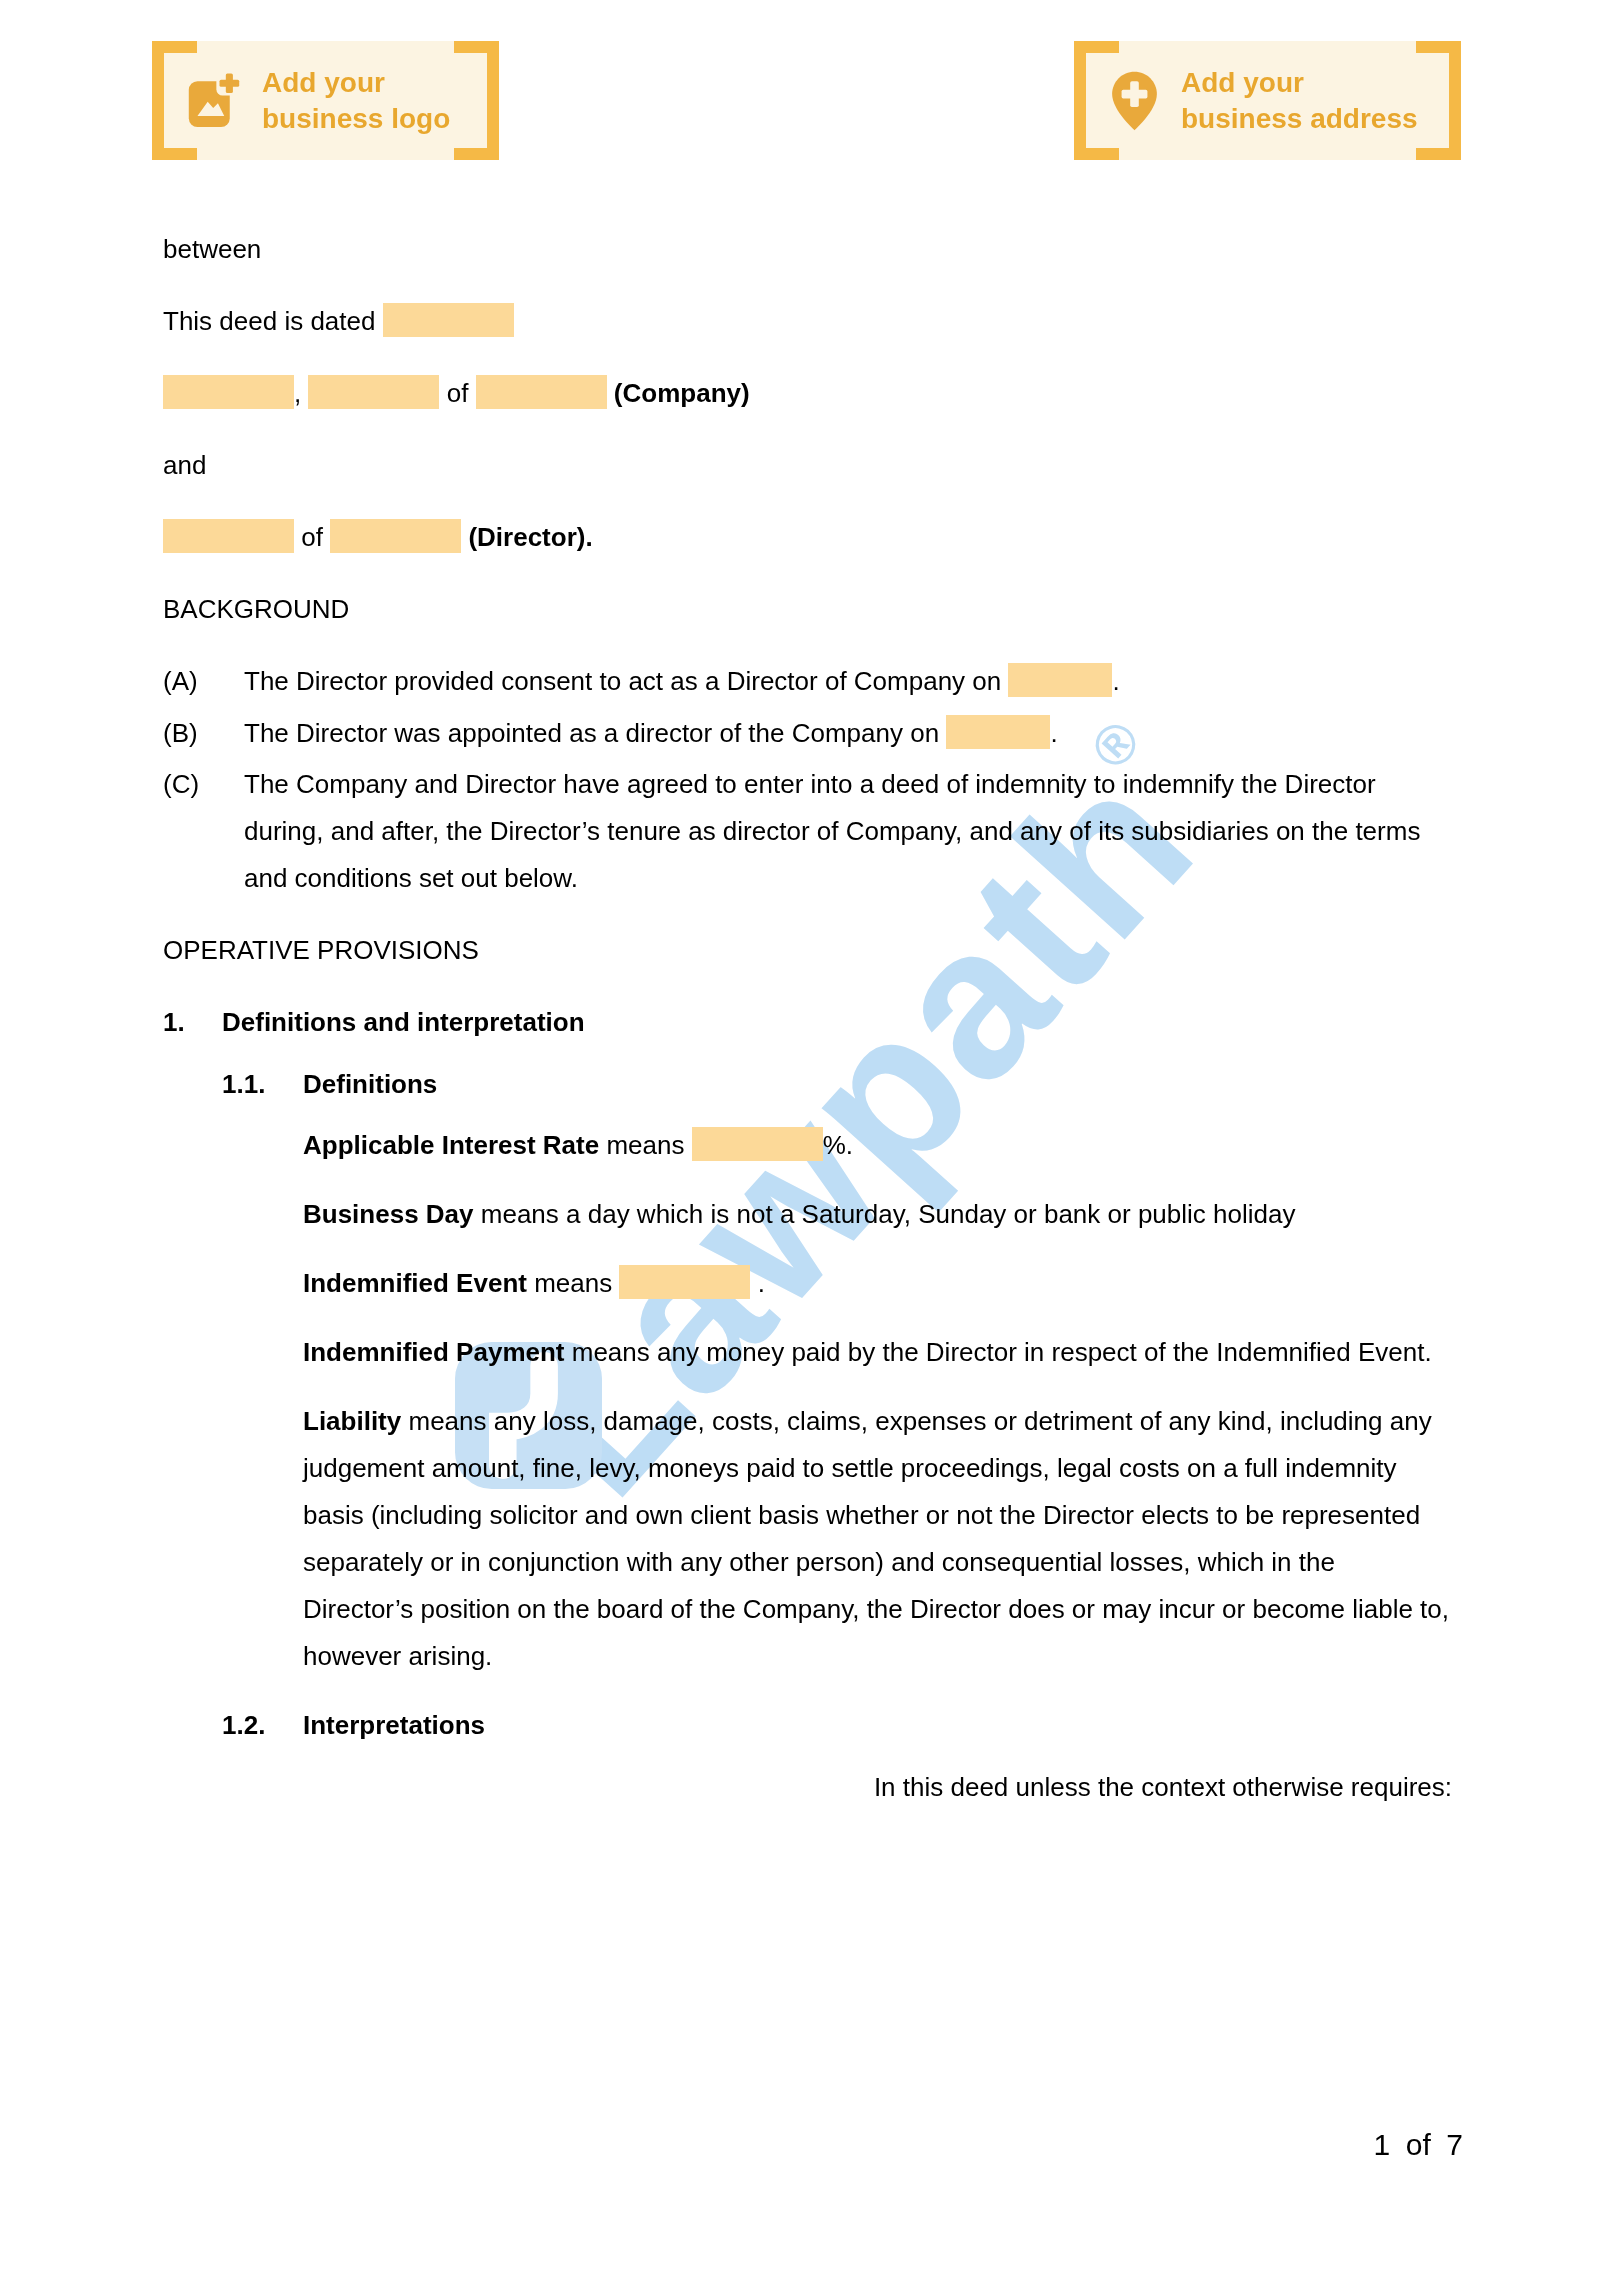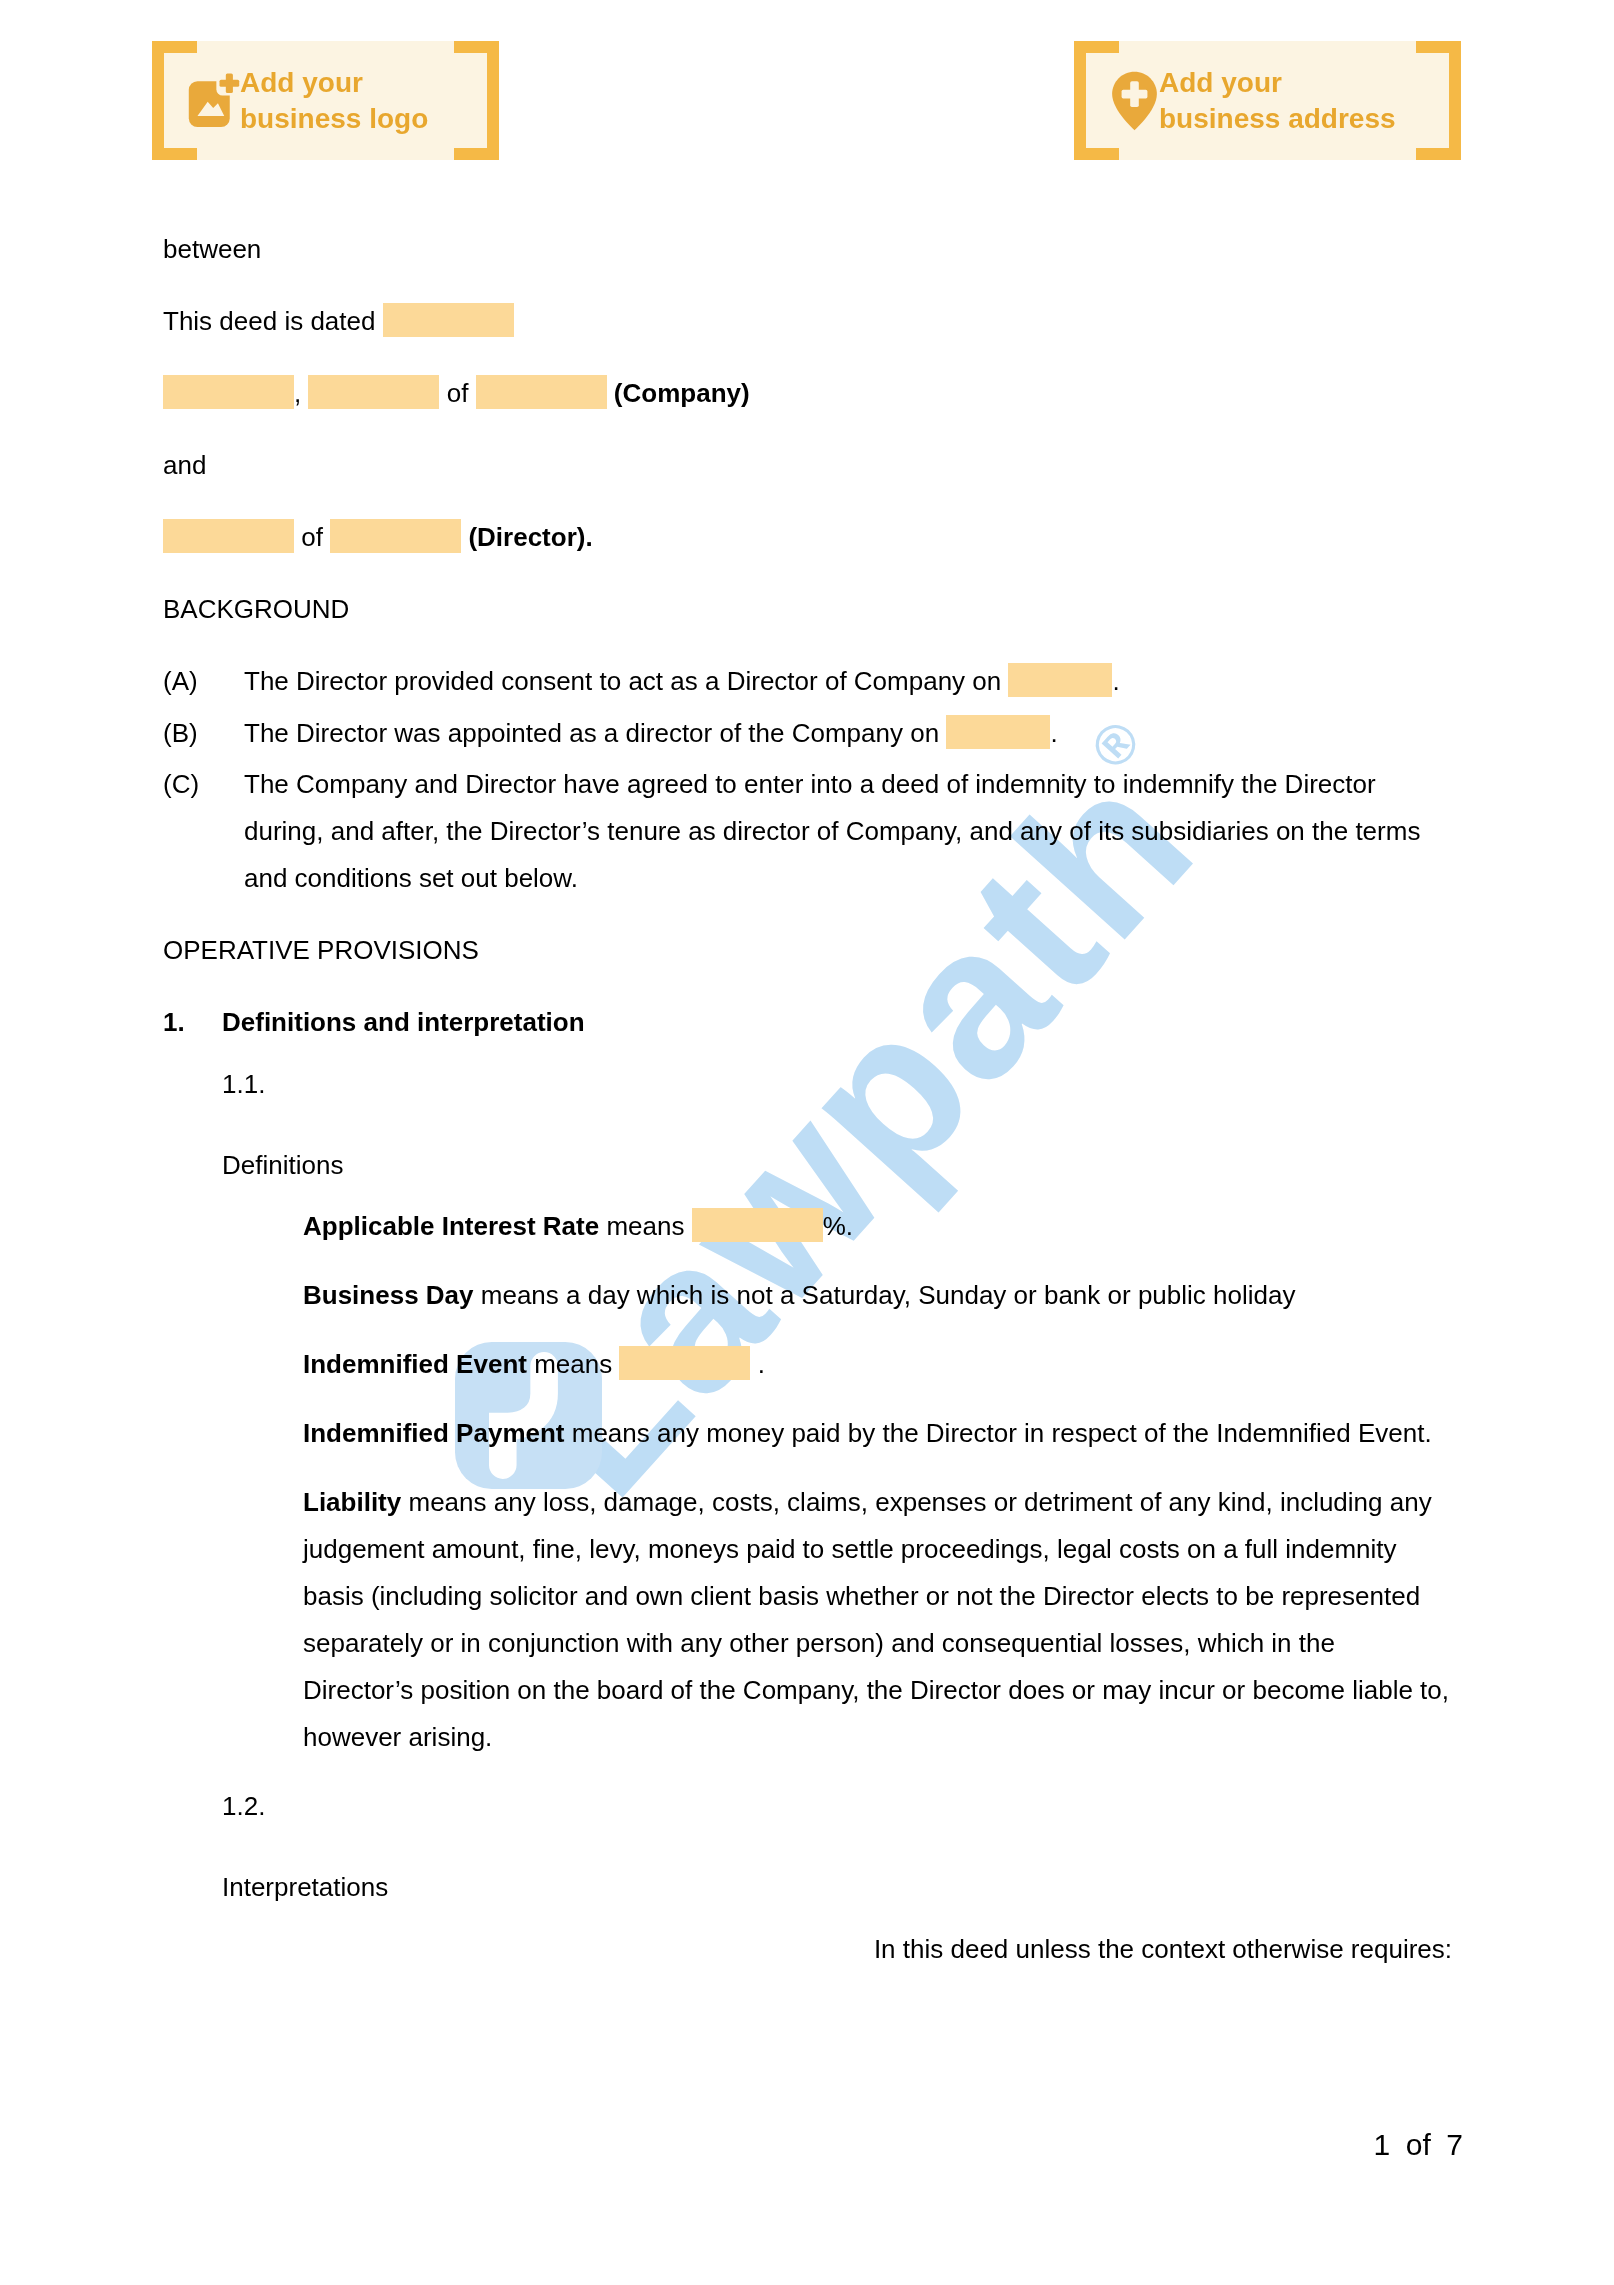--- a/index.html
+++ b/index.html
@@ -23,40 +23,40 @@
 
   
   .corner-box {
     position:absolute; top:41px; height:119px; background:#FCF4E2; z-index:2;
   }
   .left-box  { left:152px;  width:347px; }
   .right-box { left:1074px; width:387px; }
   .bracket { position:absolute; top:0; bottom:0; width:45px; box-sizing:border-box; }
   .bracket.l { left:0;  border:12.7px solid #F5B946; border-right:none; }
   .bracket.r { right:0; border:12.7px solid #F5B946; border-left:none;  }
-  .box-inner { position:absolute; inset:0; display:flex; align-items:center; padding-left:36px; }
+  .box-inner { position:absolute; inset:0; display:flex; align-items:center; gap:22px; padding-left:36px; }
   .box-label { font-weight:bold; font-size:28px; line-height:36px; color:#E8A72E; }
 
   
   .content { position:relative; z-index:1; padding:226px 163px 0 163px; font-size:26px; line-height:47px; }
   .title { font-size:30px; font-weight:bold; text-align:center; margin:0 0 23.5px 0; line-height:47px; }
   .para  { margin:0 0 25px 0; }
   .b     { font-weight:bold; }
 
   .hl { display:inline-block; width:131px; height:34px; background:#FCD998; vertical-align:-7.2px; }
   .hl.sm { width:104px; }
 
   .li { display:flex; margin:0 0 4.5px 0; }
   .li.last { margin-bottom:25px; }
   .marker-a { flex:0 0 81px; }
   .li-body { flex:1 1 auto; }
 
   .sec1 { display:flex; font-weight:bold; margin:0 0 14.5px 0; }
   .num1 { flex:0 0 59px; }
-  .sub  { display:flex; font-weight:normal; margin:0 0 14.5px 0; padding-left:59px;flex-direction:column; }
+  .sub  { display:flex; font-weight:bold; margin:0 0 14.5px 0; padding-left:59px; }
   .num2 { flex:0 0 81px; }
 
   .def  { margin:11px 0 22px 140px; }
   .sub-body { margin:0 0 0 140px;text-align:right; }
 
   .footer { position:absolute; right:152px; top:2128px; font-size:30px; word-spacing:7.2px; z-index:1; }
 </style>
 </head>
 <body>
 

